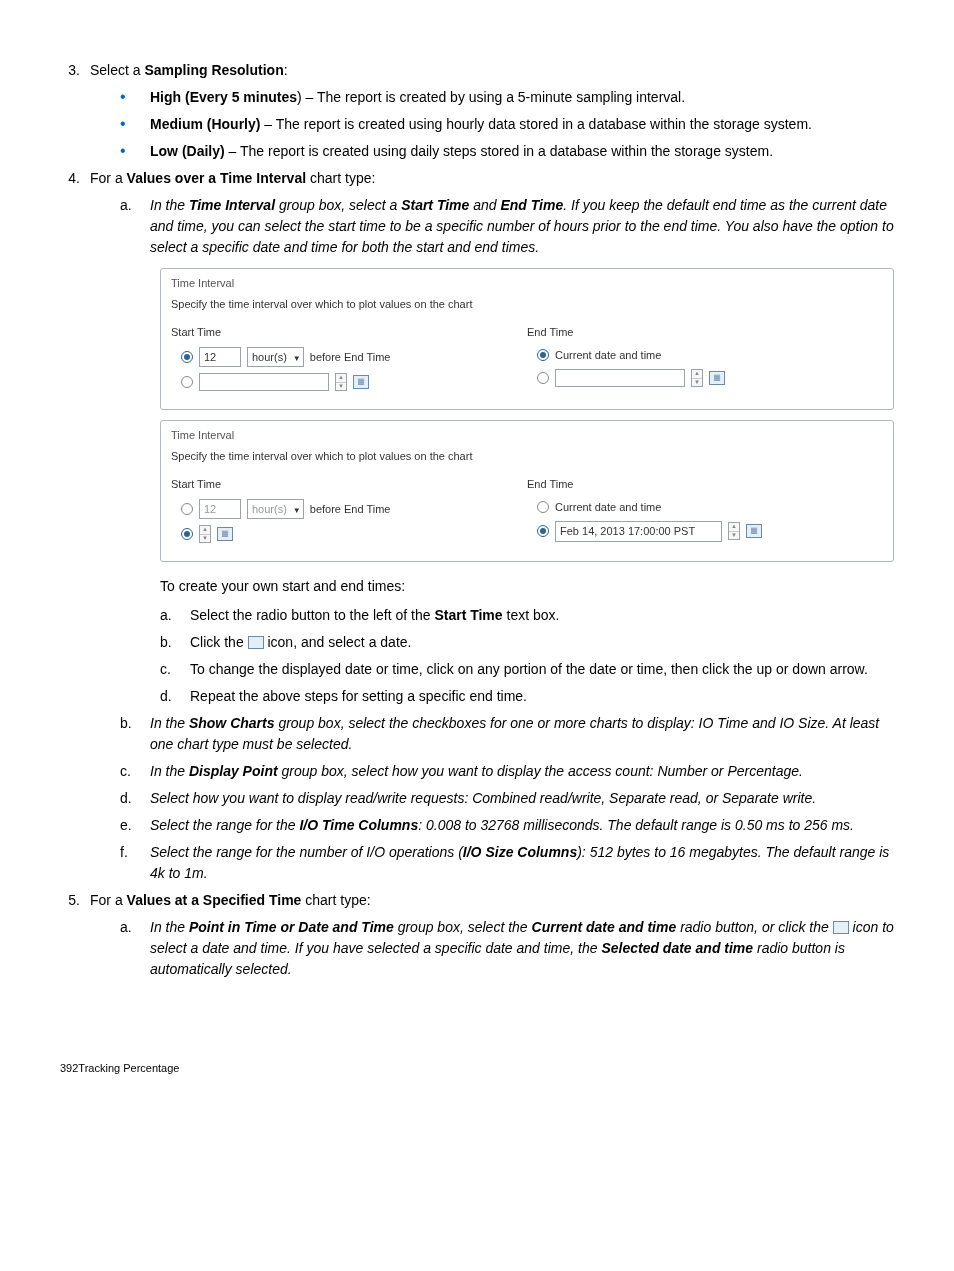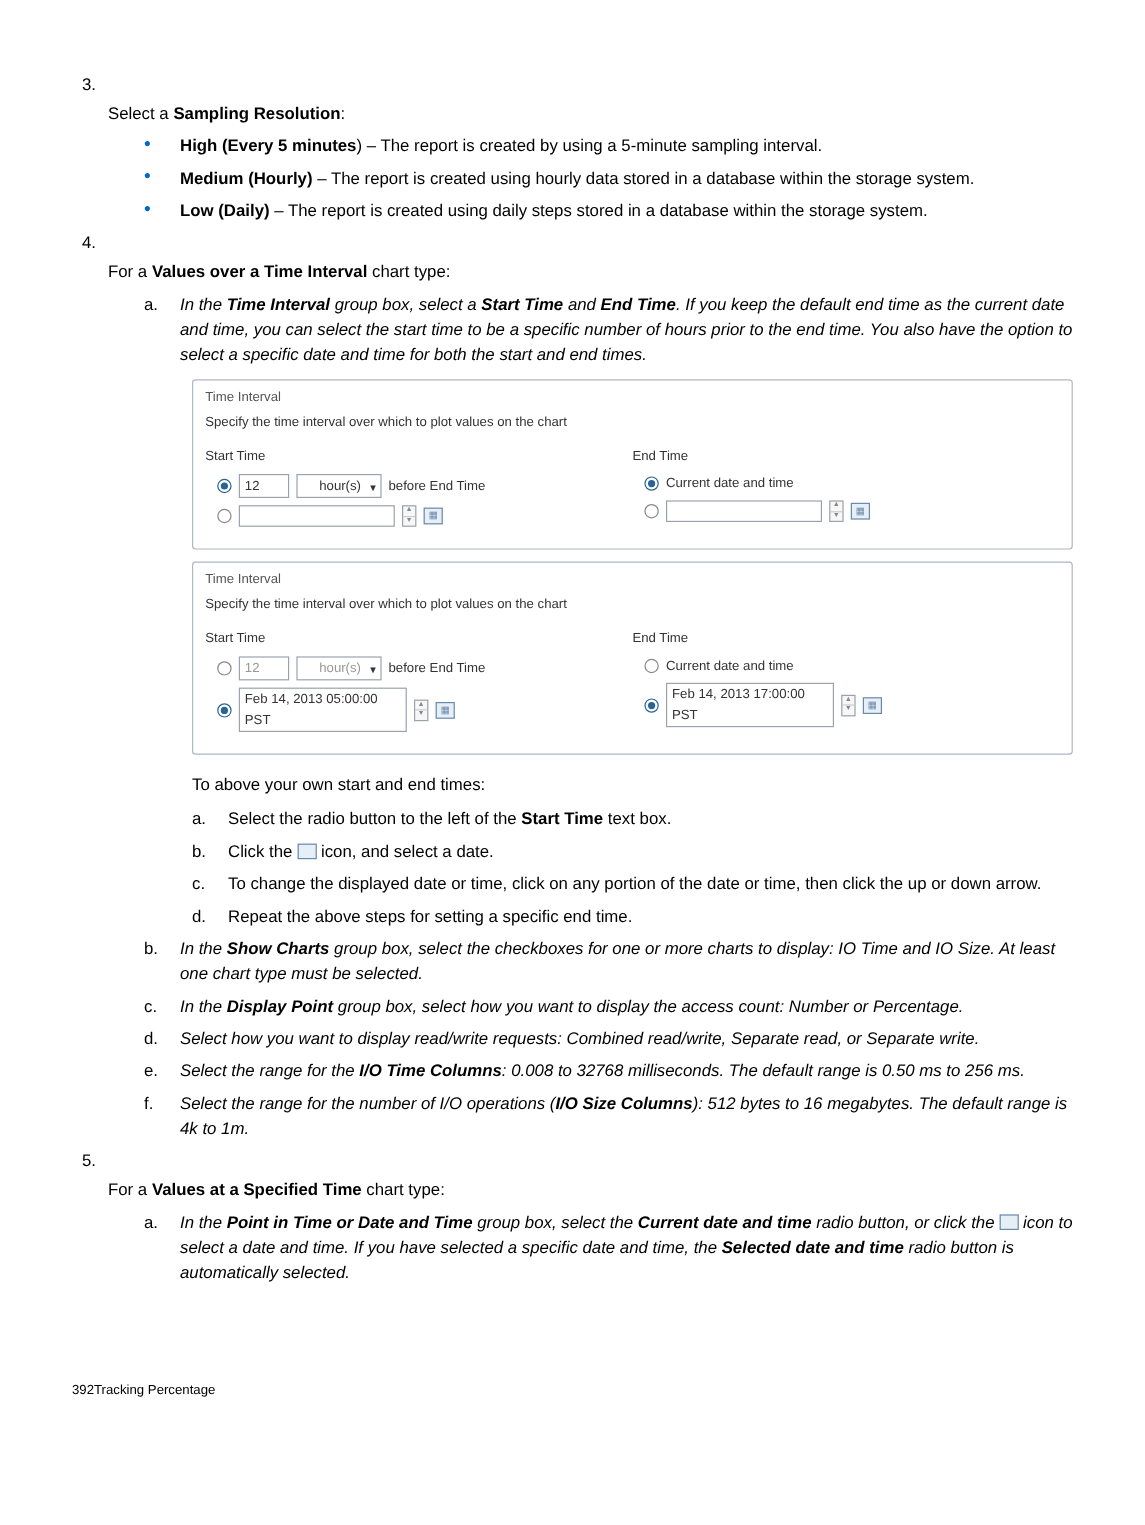--- a/index.html
+++ b/index.html
@@ -8,21 +8,21 @@
     font-size: 14px;
     line-height: 1.5;
     color: #000;
     background: #fff;
     margin: 0;
     padding: 60px 60px 40px 60px;
     width: 954px;
   }
   .ol-num { display: flex; margin-bottom: 6px; }
   .ol-num .num { width: 30px; flex-shrink: 0; text-align: right; padding-right: 10px; }
-  .ol-num .content { flex: 1; margin-top: 24px; }
+  .ol-num .content { flex: 1; }
   .ol-sub { display: flex; margin-bottom: 6px; margin-left: 60px; }
   .ol-sub .lbl { width: 30px; flex-shrink: 0; }
   .ol-sub .content { flex: 1; font-style: italic; }
   .ol-nest { display: flex; margin-bottom: 6px; margin-left: 100px; }
   .ol-nest .lbl { width: 30px; flex-shrink: 0; }
   .ol-nest .content { flex: 1; }
   .ul-bullet { display: flex; margin-bottom: 6px; margin-left: 60px; }
   .ul-bullet .dot { width: 30px; flex-shrink: 0; color: #0066cc; font-size: 16px; line-height: 1.3; }
   .ul-bullet .content { flex: 1; }
   .bold { font-weight: bold; }
@@ -53,21 +53,21 @@
     content: ""; width: 6px; height: 6px; border-radius: 50%;
     background: #2a6496; display: block;
   }
   .tbox {
     border: 1px solid #9aa3ad; background: #fff;
     font-size: 11px; padding: 1px 4px;
     color: #333;
   }
   .sel {
     border: 1px solid #9aa3ad; background: #fff;
-    font-size: 11px; padding: 1px 2px 1px 18px;
+    font-size: 11px; padding: 1px 2px 1px 4px;
     display: inline-flex; align-items: flex-end; gap: 6px;
   }
   .sel .arrow { font-size: 8px; color: #333; }
   .spin {
     border: 1px solid #9aa3ad; background: #f7f7f7;
     width: 12px; height: 18px;
     display: inline-flex; flex-direction: column;
     font-size: 6px; line-height: 1; color: #888;
   }
   .spin span { text-align: center; flex: 1; border-bottom: 1px solid #ccc; }
@@ -182,48 +182,47 @@
         <span class="radio"></span>
         <span class="tbox" style="width:42px;color:#999;">12</span>
         <span class="sel" style="color:#999;">
             <span>hour(s)</span>
             <span class="arrow">▼</span>
           </span>
         <span>before End Time</span>
       </div>
       <div class="ctrl-row">
         <span class="radio selected"></span>
-        <span class="tbox" style="width:140px;">Feb 14, 2013 05:00:00 PST</span>
         <span class="spin">
             <span>▲</span>
             <span>▼</span>
           </span>
         <span class="calicon">▦</span>
       </div>
     </div>
     <div class="panel-col">
       <div class="panel-label">End Time</div>
       <div class="ctrl-row">
         <span class="radio"></span>
         <span>Current date and time</span>
       </div>
       <div class="ctrl-row">
         <span class="radio selected"></span>
-        <span class="tbox" style="width:140px;">Feb 14, 2013 17:00:00 PST</span>
-        <span class="spin">
-            <span>▲</span>
-            <span>▼</span>
-          </span>
-        <span class="calicon">▦</span>
-      </div>
-    </div>
-  </div>
-</div>
-
-<div class="indent-intro">To above your own start and end times:</div>
+        <span class="tbox" style="width:167px;">Feb 14, 2013 17:00:00 PST</span>
+        <span class="spin">
+            <span>▲</span>
+            <span>▼</span>
+          </span>
+        <span class="calicon">▦</span>
+      </div>
+    </div>
+  </div>
+</div>
+
+<div class="indent-intro">To create your own start and end times:</div>
 
 <div class="ol-nest">
   <div class="lbl">a.</div>
   <div class="content"><span>Select the radio button to the left of the </span><span class="bold">Start Time</span><span> text box.</span></div>
 </div>
 <div class="ol-nest">
   <div class="lbl">b.</div>
   <div class="content"><span>Click the </span><span class="inline-icon"></span><span> icon, and select a date.</span></div>
 </div>
 <div class="ol-nest">

